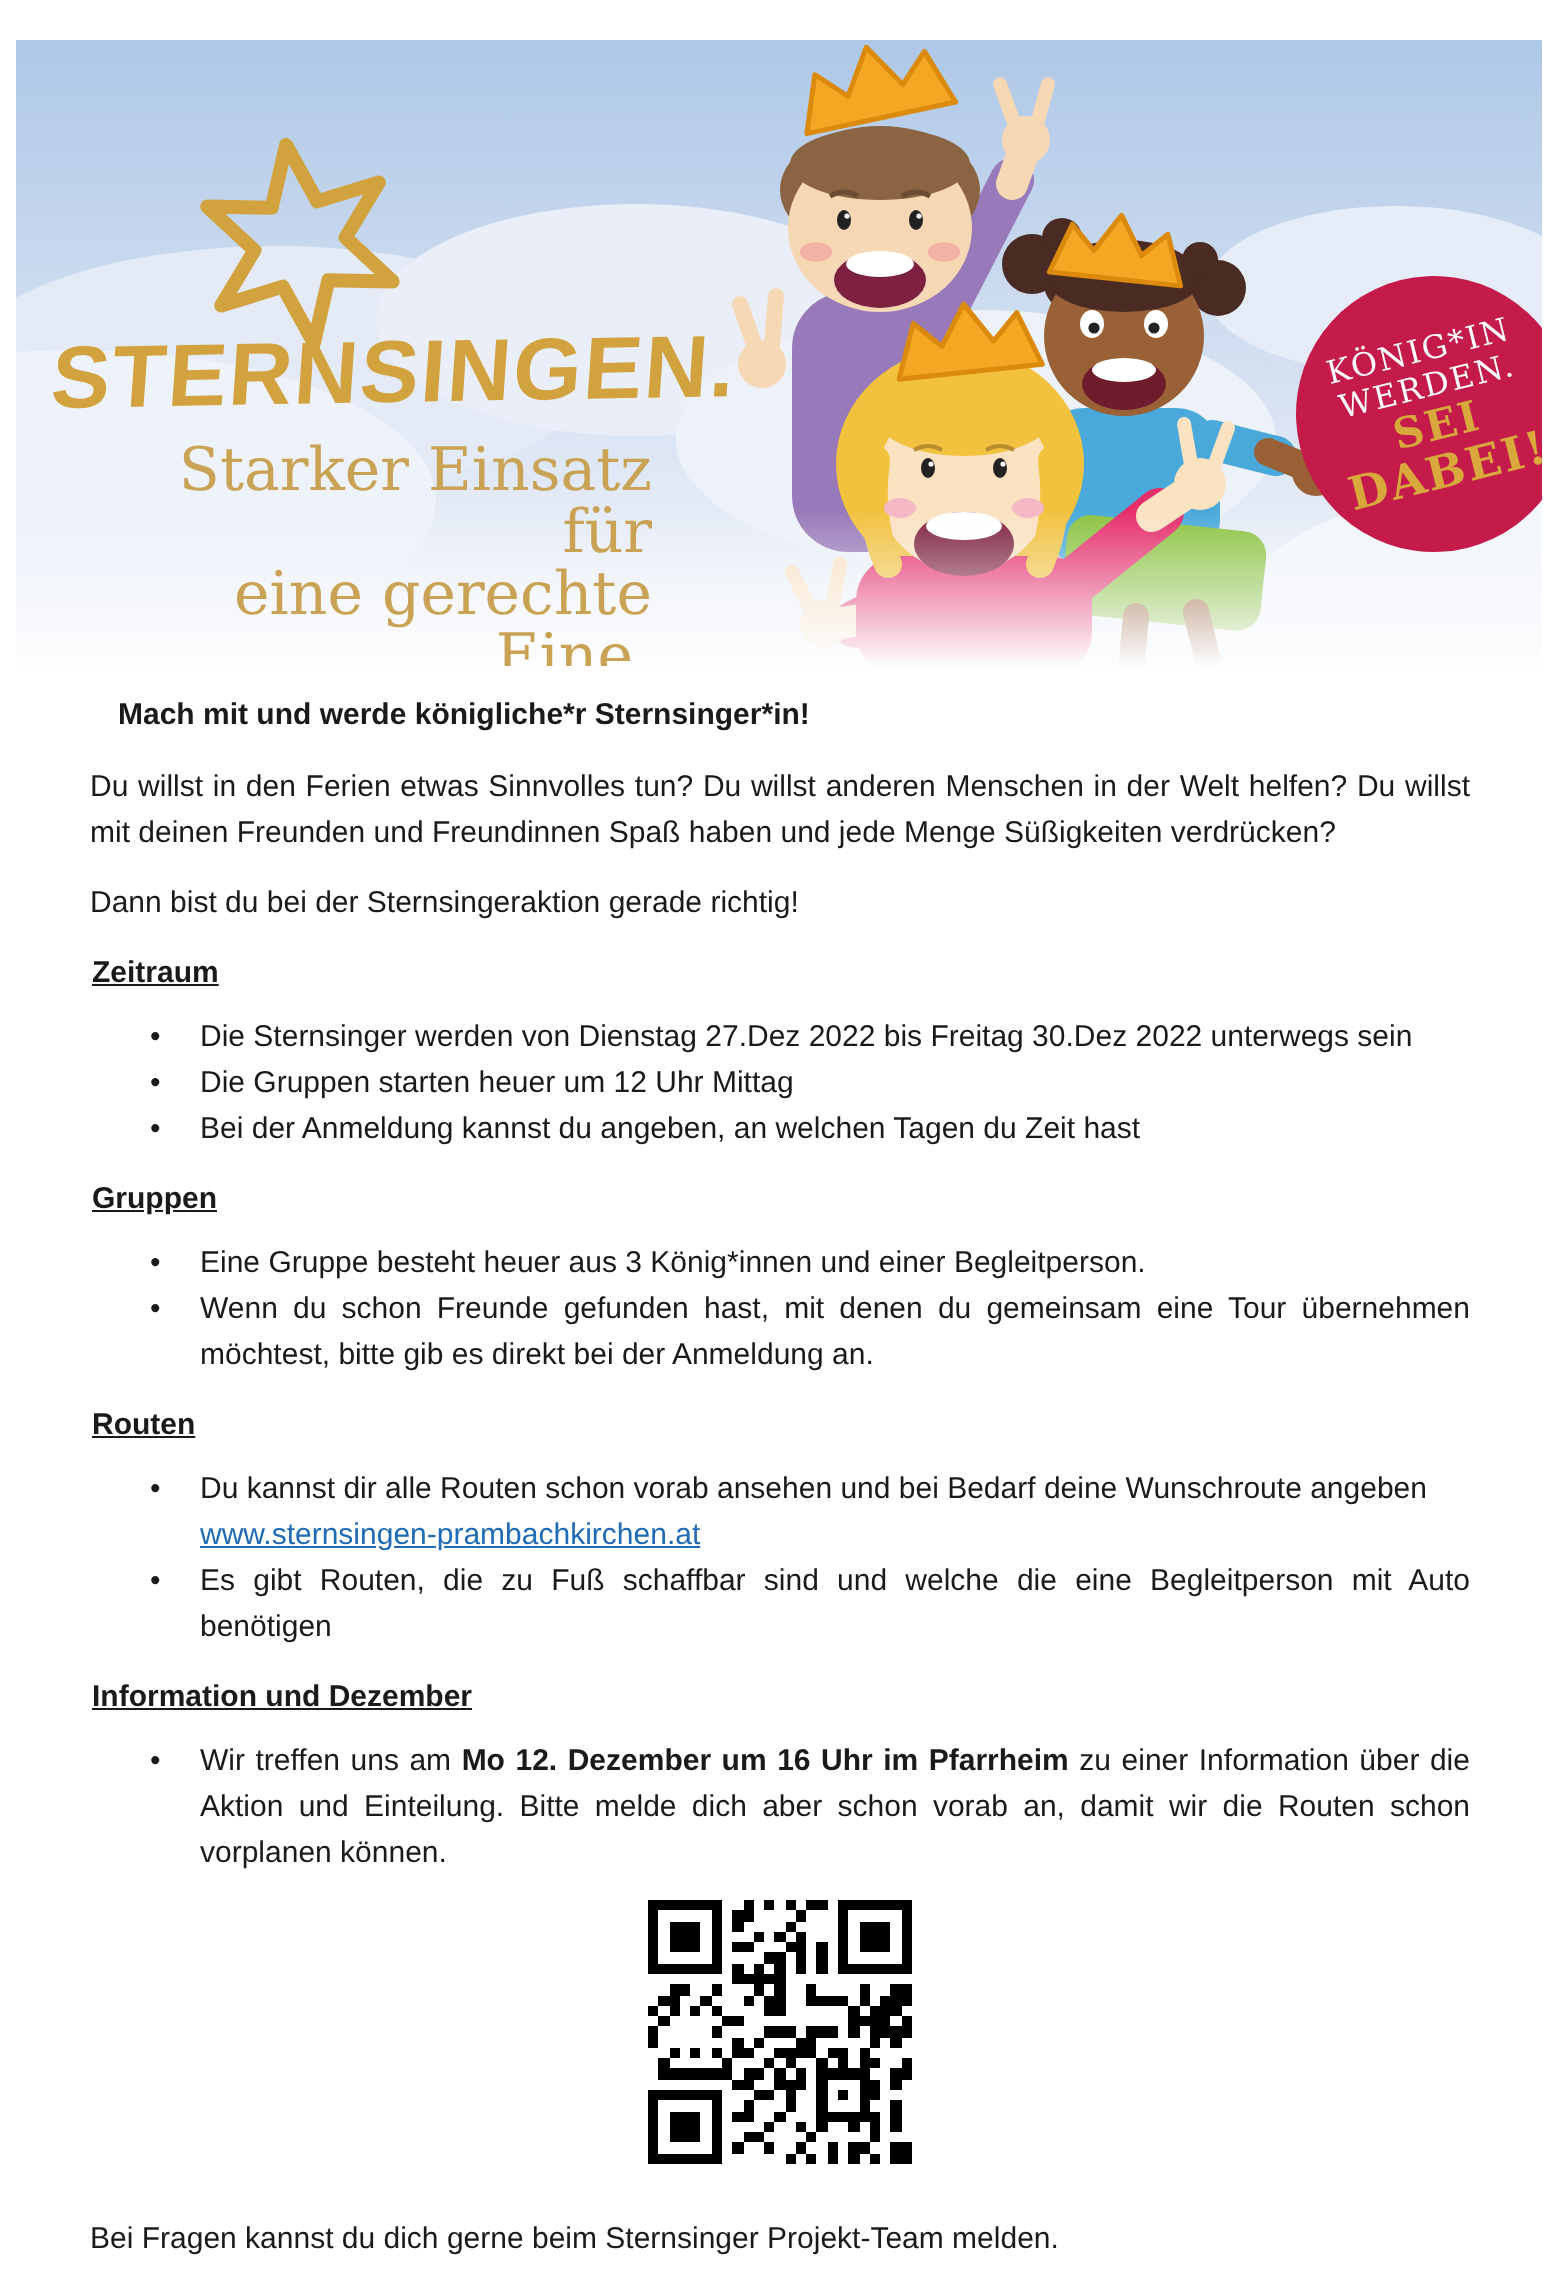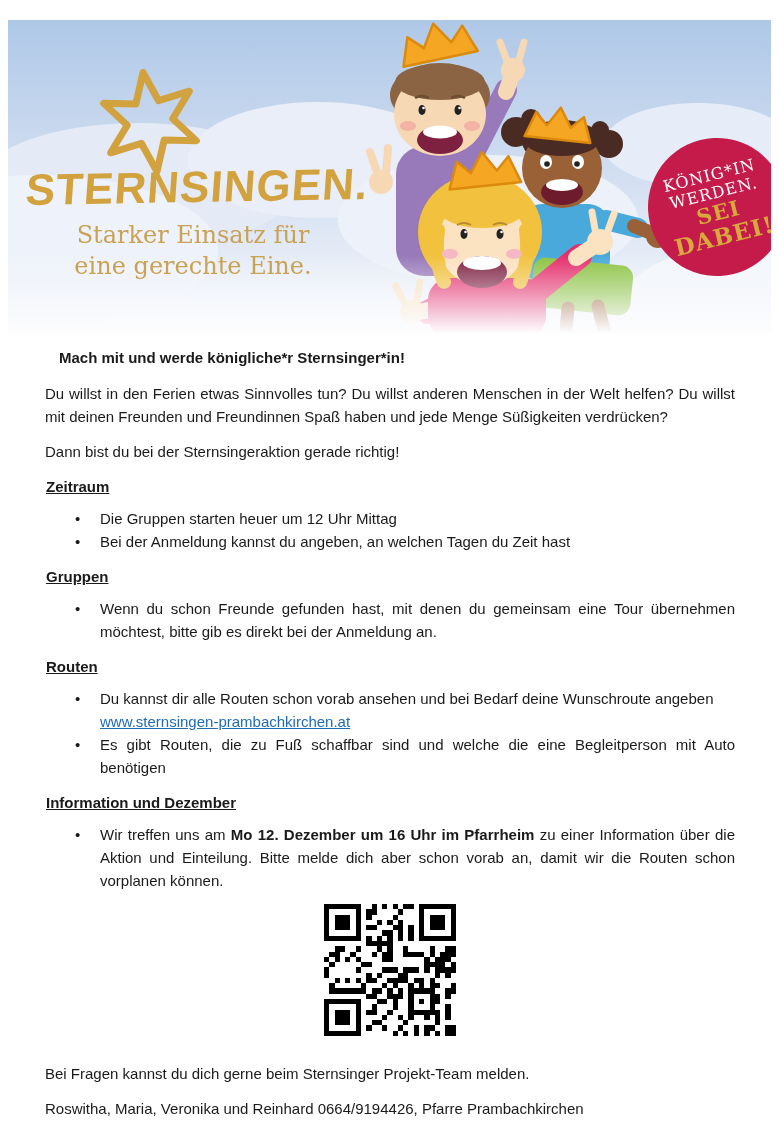--- a/index.html
+++ b/index.html
@@ -20,22 +20,22 @@
     position:absolute;left:8px;top:20px;width:763px;height:313px;overflow:hidden;
   }
   .banner svg{position:absolute;left:0;top:0;}
   .banner-title{
     position:absolute;left:18px;top:142px;z-index:2;
     font-family:"Liberation Sans",sans-serif;font-weight:bold;font-size:44px;
     color:var(--gold);letter-spacing:1px;transform:skewX(-5deg) rotate(-1deg);
     white-space:nowrap;
   }
   .banner-subtitle{
-    position:absolute;left:52px;top:200px;width:266px;z-index:2;text-align:center;
-    font-family:"DejaVu Serif",serif;font-size:24px;line-height:31px;color:var(--subtitle-gold);
+    position:absolute;left:52px;top:200px;width:266px;z-index:2;text-align:right;
+    font-family:"DejaVu Serif",serif;font-size:30px;line-height:31px;color:var(--subtitle-gold);
   }
   .badge{
     position:absolute;left:640px;top:118px;width:138px;height:138px;border-radius:50%;
     background:var(--badge-red);transform:rotate(-14deg);z-index:3;
     display:flex;flex-direction:column;align-items:center;justify-content:center;
     font-family:"DejaVu Serif",serif;text-align:center;
   }
   .badge .bw{color:#ffffff;font-size:16px;line-height:18px;letter-spacing:1px;}
   .badge .bg1{color:var(--badge-gold);font-weight:bold;font-size:21px;line-height:22px;letter-spacing:1px;}
   .badge .bg2{color:var(--badge-gold);font-weight:bold;font-size:23px;line-height:25px;letter-spacing:1px;}
@@ -204,26 +204,28 @@
   </div>
 
   <div class="content">
 
     <p class="intro">Mach mit und werde königliche*r Sternsinger*in!</p>
     <p class="just">Du willst in den Ferien etwas Sinnvolles tun? Du willst anderen Menschen in der Welt helfen? Du willst mit deinen Freunden und Freundinnen Spaß haben und jede Menge Süßigkeiten verdrücken?</p>
     <p>Dann bist du bei der Sternsingeraktion gerade richtig!</p>
 
     <h3 class="sec">Zeitraum</h3>
     <ul class="blist">
+      <li>Die Sternsinger werden von Dienstag 27.Dez 2022 bis Freitag 30.Dez 2022 unterwegs sein</li>
       <li>Die Gruppen starten heuer um 12 Uhr Mittag</li>
       <li>Bei der Anmeldung kannst du angeben, an welchen Tagen du Zeit hast</li>
     </ul>
 
     <h3 class="sec">Gruppen</h3>
     <ul class="blist">
+      <li>Eine Gruppe besteht heuer aus 3 König*innen und einer Begleitperson.</li>
       <li>Wenn du schon Freunde gefunden hast, mit denen du gemeinsam eine Tour übernehmen möchtest, bitte gib es direkt bei der Anmeldung an.</li>
     </ul>
 
     <h3 class="sec">Routen</h3>
     <ul class="blist">
       <li>
         <span>Du kannst dir alle Routen schon vorab ansehen und bei Bedarf deine Wunschroute angeben</span>
         <span class="linkline">
           <a class="weblink" href="www.sternsingen-prambachkirchen.at">www.sternsingen-prambachkirchen.at</a>
         </span>

